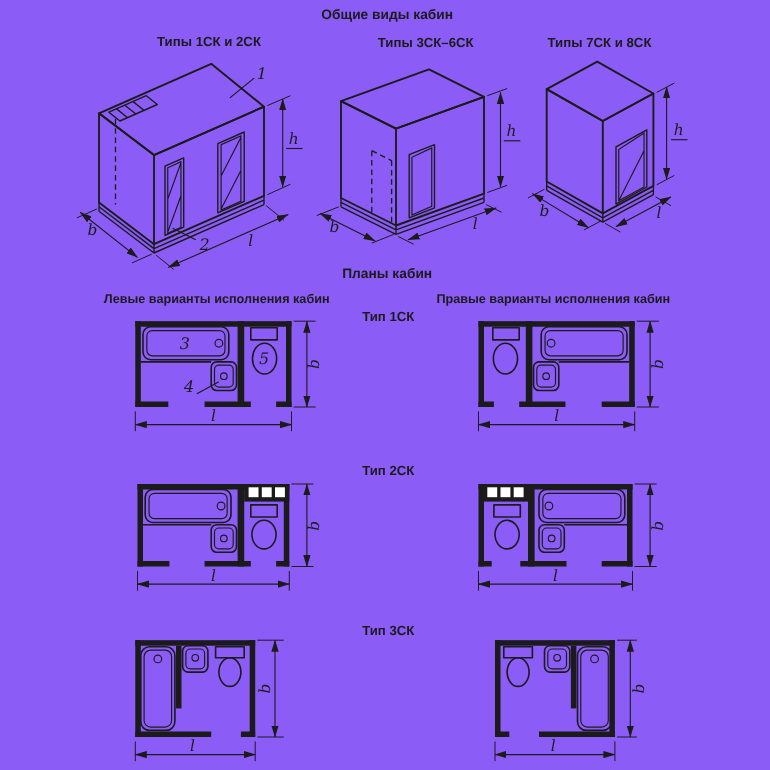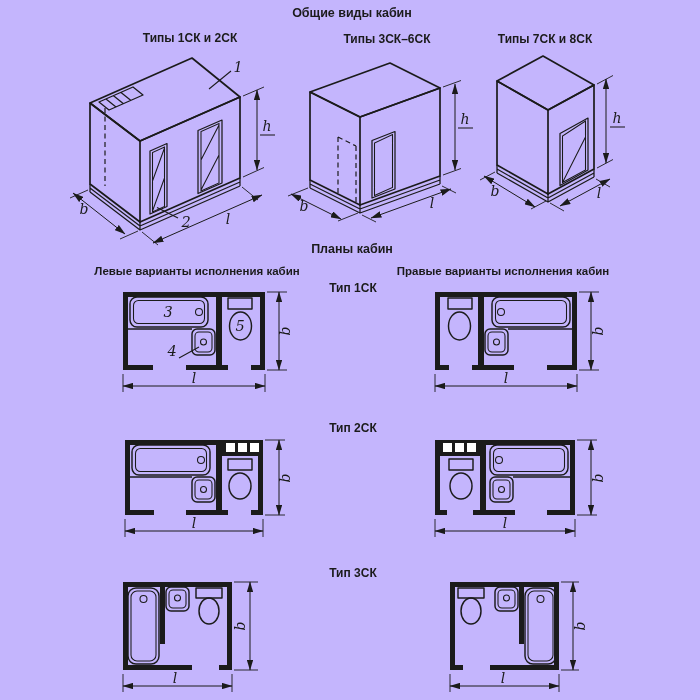--- a/index.html
+++ b/index.html
@@ -1,16 +1,16 @@
 <!DOCTYPE html>
 <html><head>
 <meta charset="utf-8">
 <style>
   html,body{margin:0;padding:0;background:#fff;}
-  .stage{position:relative;width:700px;height:700px;background:#c4b5fd;overflow:hidden;}
+  .stage{position:relative;width:700px;height:700px;background:#8b5cf6;overflow:hidden;}
   svg{position:absolute;left:0;top:0;}
   .hdr{font:bold 12.5px "Liberation Sans",sans-serif;fill:#1b1b1b;text-anchor:middle;}
   .sub{font:bold 11.5px "Liberation Sans",sans-serif;fill:#1b1b1b;text-anchor:middle;}
   .typ{font:bold 12px "Liberation Sans",sans-serif;fill:#1b1b1b;text-anchor:middle;}
   .dimtx{font:italic 14px "DejaVu Serif",serif;fill:#1b1b1b;text-anchor:middle;}
   .calltx{font:italic 14.5px "DejaVu Serif",serif;fill:#1b1b1b;text-anchor:middle;}
   .ln{stroke:#1b1b1b;fill:none;stroke-width:1.7;stroke-linejoin:round;stroke-linecap:round;}
   .md{stroke:#1b1b1b;fill:none;stroke-width:1.25;stroke-linejoin:round;}
   .fix{stroke:#1b1b1b;fill:none;stroke-width:1.45;stroke-linejoin:round;}
   .fin{stroke:#1b1b1b;fill:none;stroke-width:1.05;}

